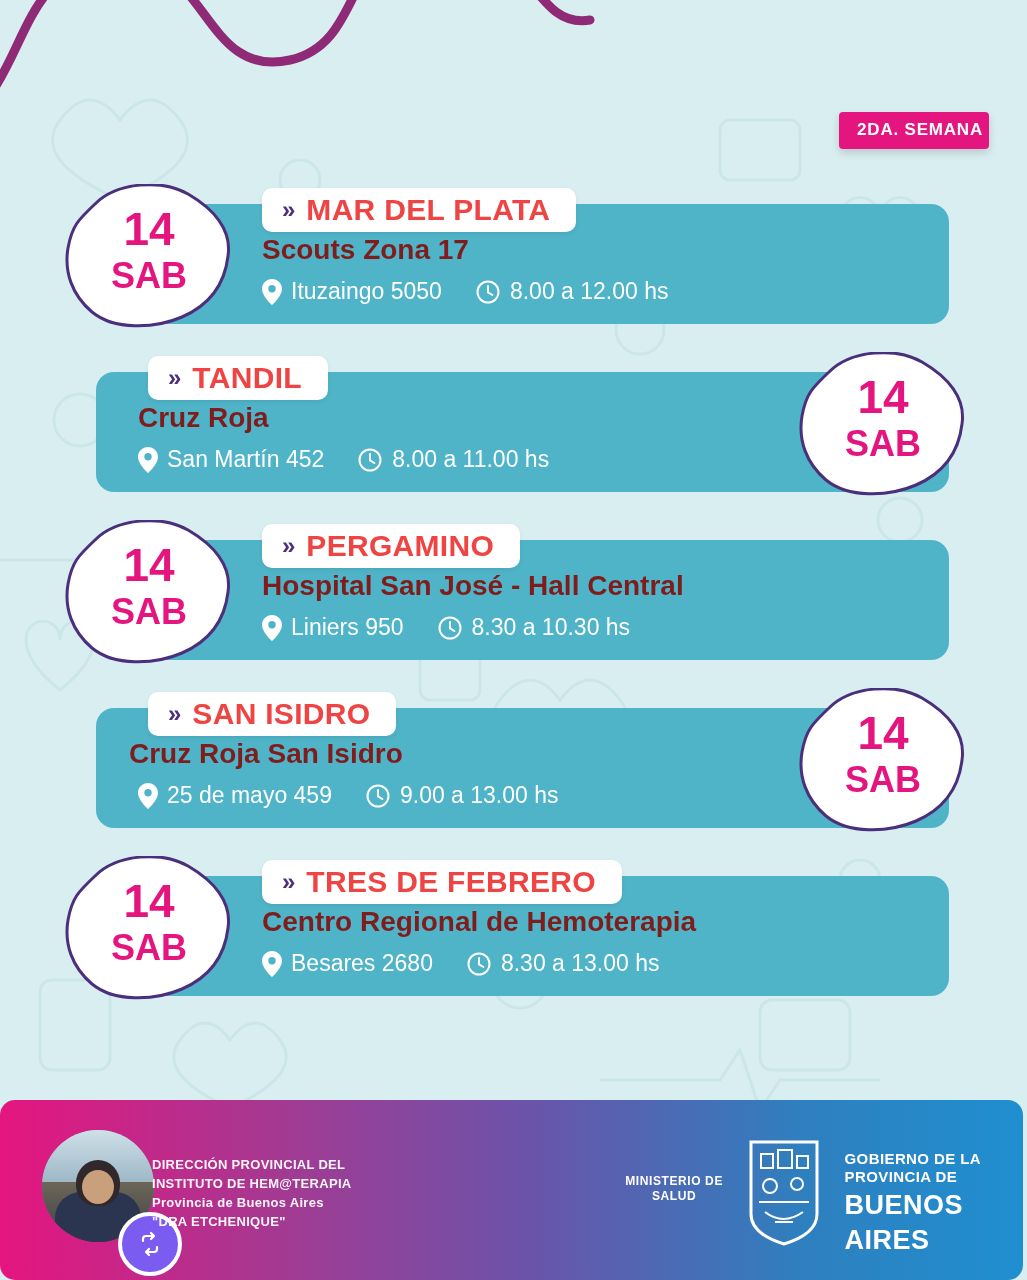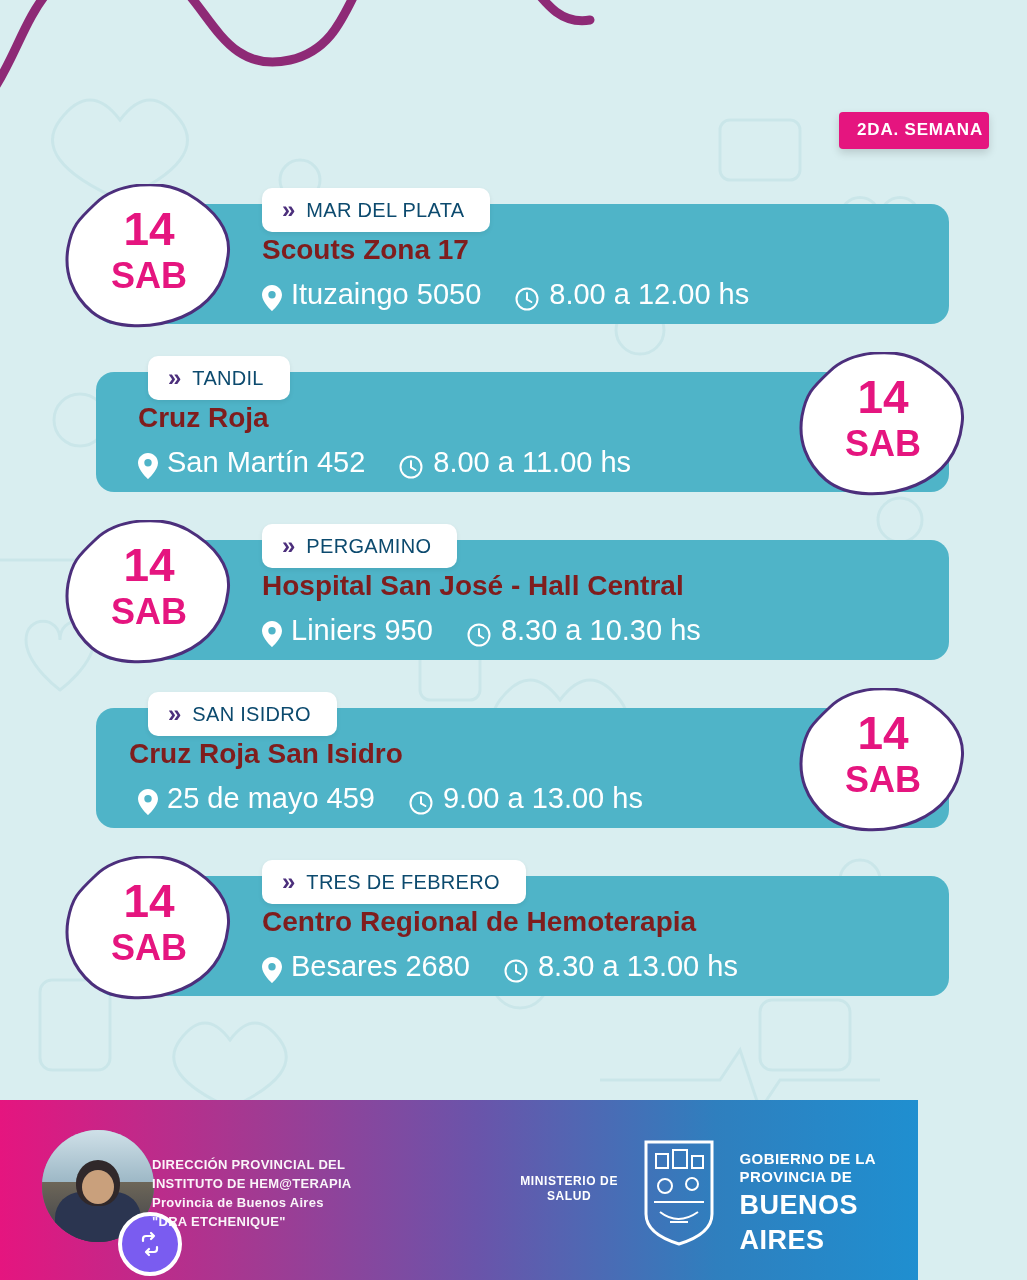--- a/index.html
+++ b/index.html
@@ -121,42 +121,42 @@
   }
   .city-pill .chev {
     color: #4c2f7c;
     font-weight: bold;
     font-size: 24px;
     letter-spacing: -5px;
     margin-right: 16px;
     line-height: 1;
   }
   .city-pill .city {
-    color: #0c4a6e;
-    font-weight: normal;
-    font-size: 20px;
+    color: #ef4444;
+    font-weight: bold;
+    font-size: 30px;
     letter-spacing: .3px;
     white-space: nowrap;
   }
 
   .place {
     position: absolute;
     top: 58px;
     color: #7f1d1d;
     font-weight: bold;
     font-size: 28px;
     white-space: nowrap;
   }
   .meta {
     position: absolute;
     top: 102px;
     display: flex;
-    align-items: flex-end;
-    color: #ffffff;
-    font-size: 29px;
+    align-items: center;
+    color: #ffffff;
+    font-size: 23px;
     white-space: nowrap;
   }
   .meta .pin {
     margin-right: 9px;
     display: inline-flex;
   }
   .meta .clock {
     margin-left: 34px;
     margin-right: 10px;
     display: inline-flex;
@@ -189,23 +189,24 @@
     font-weight: bold;
     color: #e5157f;
     line-height: 1;
   }
 
   
   .footer {
     position: absolute;
     left: 0;
     bottom: 0;
-    width: 918px;
+    width: 1023px;
     height: 180px;
     background: linear-gradient(90deg, #e5157f 0%, #a23a92 28%, #6a54aa 52%, #2f7fbe 78%, #1f8fd0 100%);
+    border-radius: 15px;
   }
   .avatar {
     position: absolute;
     left: 42px;
     top: 30px;
     width: 112px;
     height: 112px;
     border-radius: 50%;
     overflow: hidden;
     background: linear-gradient(180deg,#9fb7c6 0%, #6e8fa3 45%, #2d3c50 100%);

